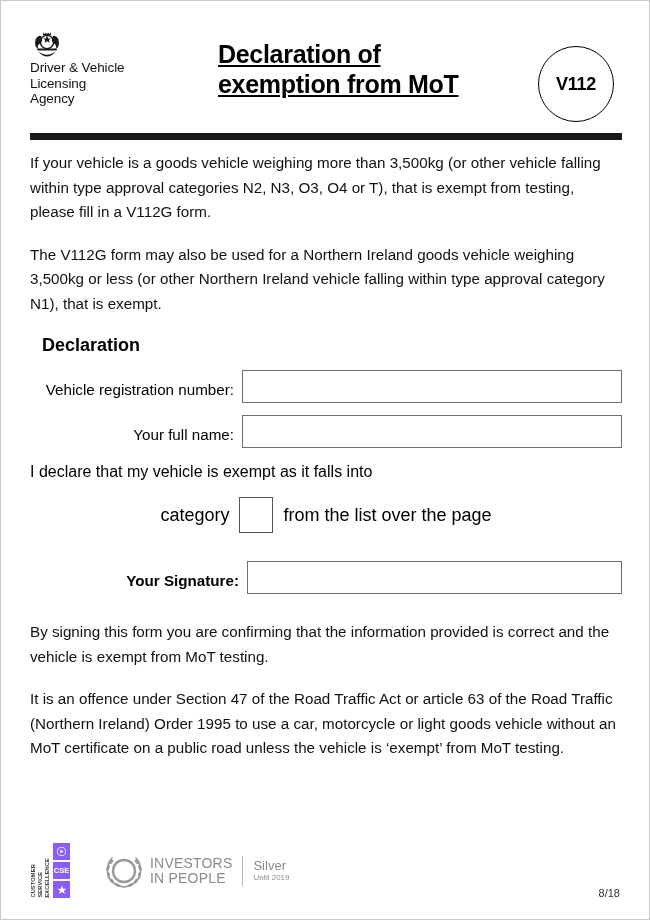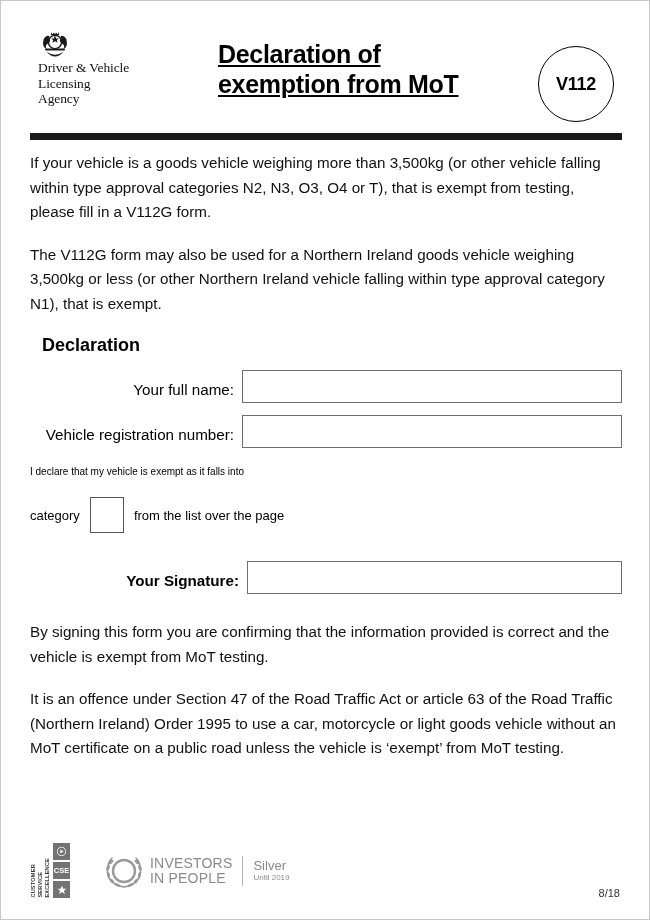--- a/index.html
+++ b/index.html
@@ -30,24 +30,23 @@
 
   
   .header {
     position: relative;
     height: 112px;
     padding-top: 26px;
     box-sizing: border-box;
   }
   .brand {
     position: absolute;
-    left: 8px;
+    left: 0;
     top: 28px;
     width: 160px;
-    font-family: Liberation Serif, serif;
   }
   .crest {
     display: block;
     width: 34px;
     height: 28px;
     margin-bottom: 3px;
   }
   .brand-name {
     font-size: 13.5px;
     line-height: 15.5px;
@@ -141,29 +140,30 @@
     border: 1.6px solid #6e6e6e;
     background: #fff;
     box-sizing: border-box;
   }
   .box-reg { width: 380px; }
   .box-name { width: 380px; }
   .box-sign { width: 375px; }
 
   .declare-line {
     margin: 10px 0 0 0;
-    font-size: 10px;
+    font-size: 16px;
     line-height: 24px;
   }
   .category-line {
     display: flex;
     align-items: center;
     margin-top: 13px;
     margin-bottom: 18px;
-    font-size: 13px;
+    font-size: 18px;
+    justify-content: center;
   }
   .category-box {
     width: 34px;
     height: 36px;
     border: 1.6px solid #555;
     background: #fff;
     margin: 0 10px;
     box-sizing: border-box;
   }
   .sig-row {
@@ -200,21 +200,21 @@
     margin-right: 2px;
   }
   .cse-stack {
     display: flex;
     flex-direction: column;
     gap: 2px;
   }
   .cse-sq {
     width: 17px;
     height: 17px;
-    background: #737373;
+    background: #8b5cf6;
     color: #fff;
     display: flex;
     align-items: center;
     justify-content: center;
     font-size: 7.5px;
     font-weight: bold;
   }
   .iip-logo {
     position: absolute;
     left: 72px;
@@ -294,27 +294,27 @@
     <div class="body">
 
 
       <p class="para">If your vehicle is a goods vehicle weighing more than 3,500kg (or other vehicle falling within type approval categories N2, N3, O3, O4 or T), that is exempt from testing, please fill in a V112G form.</p>
 
       <p class="para">The V112G form may also be used for a Northern Ireland goods vehicle weighing 3,500kg or less (or other Northern Ireland vehicle falling within type approval category N1), that is exempt.</p>
 
       <h2 class="section">Declaration</h2>
 
       <div class="field-row">
+        <div class="field-label">Vehicle registration number:</div>
+        <div class="field-box box-reg"></div>
+      </div>
+
+      <div class="field-row">
         <div class="field-label">Your full name:</div>
         <div class="field-box box-name"></div>
-      </div>
-
-      <div class="field-row">
-        <div class="field-label">Vehicle registration number:</div>
-        <div class="field-box box-reg"></div>
       </div>
 
       <p class="declare-line">I declare that my vehicle is exempt as it falls into</p>
 
       <div class="category-line">
         <span>category</span>
         <span class="category-box"></span>
         <span>from the list over the page</span>
       </div>
 

